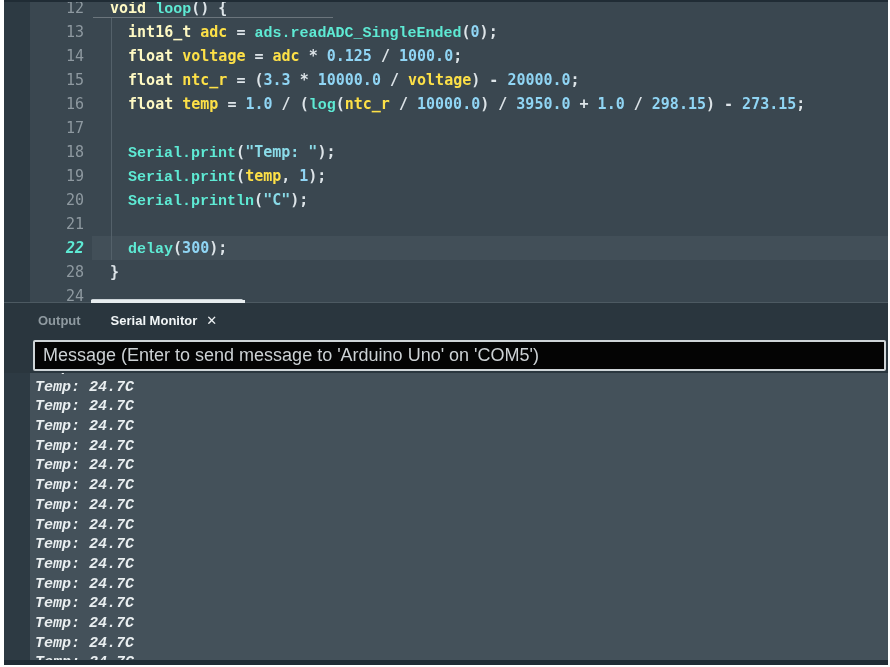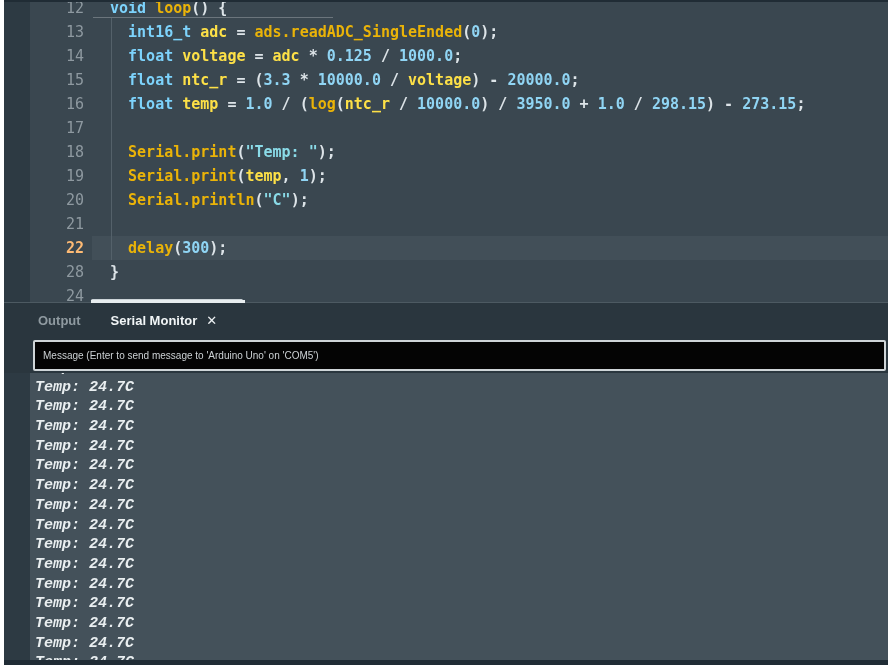--- a/index.html
+++ b/index.html
@@ -11,28 +11,28 @@
   
   .top-line { position:absolute; left:0; top:0; width:100%; height:2px; background:#202c35; }
 
   
   .editor { position:absolute; left:0; top:2px; width:100%; height:300px; background:#3a4750; overflow:hidden; }
   .left-strip { position:absolute; left:0; top:0; bottom:0; width:26px; background:#2d3a43; }
   .gutter { position:absolute; left:26px; top:0; width:62px; height:100%; }
   .gutter-inner { transform:translateY(-6px); }
   .gutter-num { height:24px; line-height:24px; text-align:right; padding-right:8px;
     font-family:"DejaVu Sans Mono", monospace; font-size:15px; color:#8e99a0; }
-  .gutter-num.active { color:#fdba74; font-weight:700; }
+  .gutter-num.active { color:#5eead4; font-weight:700;font-style:italic; }
   .code { position:absolute; left:88px; top:0; right:0; height:100%; overflow:hidden; cursor:text; }
   .code-inner { transform:translateY(-6px); }
   .code-line { height:24px; line-height:24px; padding-left:18px; white-space:pre;
     font-family:"DejaVu Sans Mono", monospace; font-size:15px; font-weight:700; color:#e4ebee; }
   .code-line.active { background:#424f58; }
-  .tok-kw { color:#7dd3fc; }
-  .tok-fn { color:#eab308; }
+  .tok-kw { color:#fef9c3; }
+  .tok-fn { color:#5eead4;font-family:Liberation Mono, monospace; }
   .tok-vr { color:#fde047; }
   .tok-nm { color:#90d5f4; }
   .tok-st { color:#8adbe8; }
   .tok-pl { color:#dde4e8; }
   .indent-guide { position:absolute; left:107px; top:16px; height:242px; width:1px; background:#54616a; }
   .sticky-underline { position:absolute; left:89px; top:15px; width:240px; height:1px; background:rgba(255,255,255,0.25); }
   .hscrollbar { position:absolute; left:87px; bottom:0; width:152px; height:3px; background:#ccd4d8; border-radius:2px; }
 
   
   .tabbar { position:absolute; left:0; top:302px; width:100%; height:36px; background:#2a363e;
@@ -40,21 +40,21 @@
   .tab { display:flex; align-items:center; height:100%; font-size:13px; cursor:pointer; }
   .tab-output { margin-left:34px; color:#8f9aa0; font-weight:600; }
   .tab-serial { margin-left:30px; color:#f2f6f7; font-weight:700; }
   .tab-close { margin-left:9px; color:#eef2f4; font-size:13px; font-weight:400; cursor:pointer; }
   .active-tab-indicator { position:absolute; left:87px; top:-3px; width:154px; height:3px; background:#e8edef; }
 
   
   .input-row { position:absolute; left:0; top:338px; width:100%; height:35px; background:#2a363e; }
   .msg-input { position:absolute; left:29px; top:2px; width:853px; height:31px; background:#040404;
     border:2px solid #cfd5d8; border-radius:2px; color:#d4d9db; font-family:"Liberation Sans", sans-serif;
-    font-size:10px; padding:0 8px; outline:none; }
+    font-size:18px; padding:0 8px; outline:none; }
   .msg-input::placeholder { color:#ccd1d4; opacity:1; }
 
   
   .serial { position:absolute; left:0; top:373px; width:100%; height:287px; background:#44515a; overflow:hidden;font-style:italic; }
   .serial .left-strip { background:#2d3a43; }
   .serial-inner { position:absolute; left:31px; top:0; right:0; transform:translateY(-15px); }
   .serial-line { height:19.7px; line-height:19.7px; white-space:pre;
     font-family:"Liberation Mono", monospace; font-size:15px; font-weight:700; color:#e9eef0; }
 
   .bottom-bar { position:absolute; left:0; top:660px; width:100%; height:5px; background:#202c35; }

